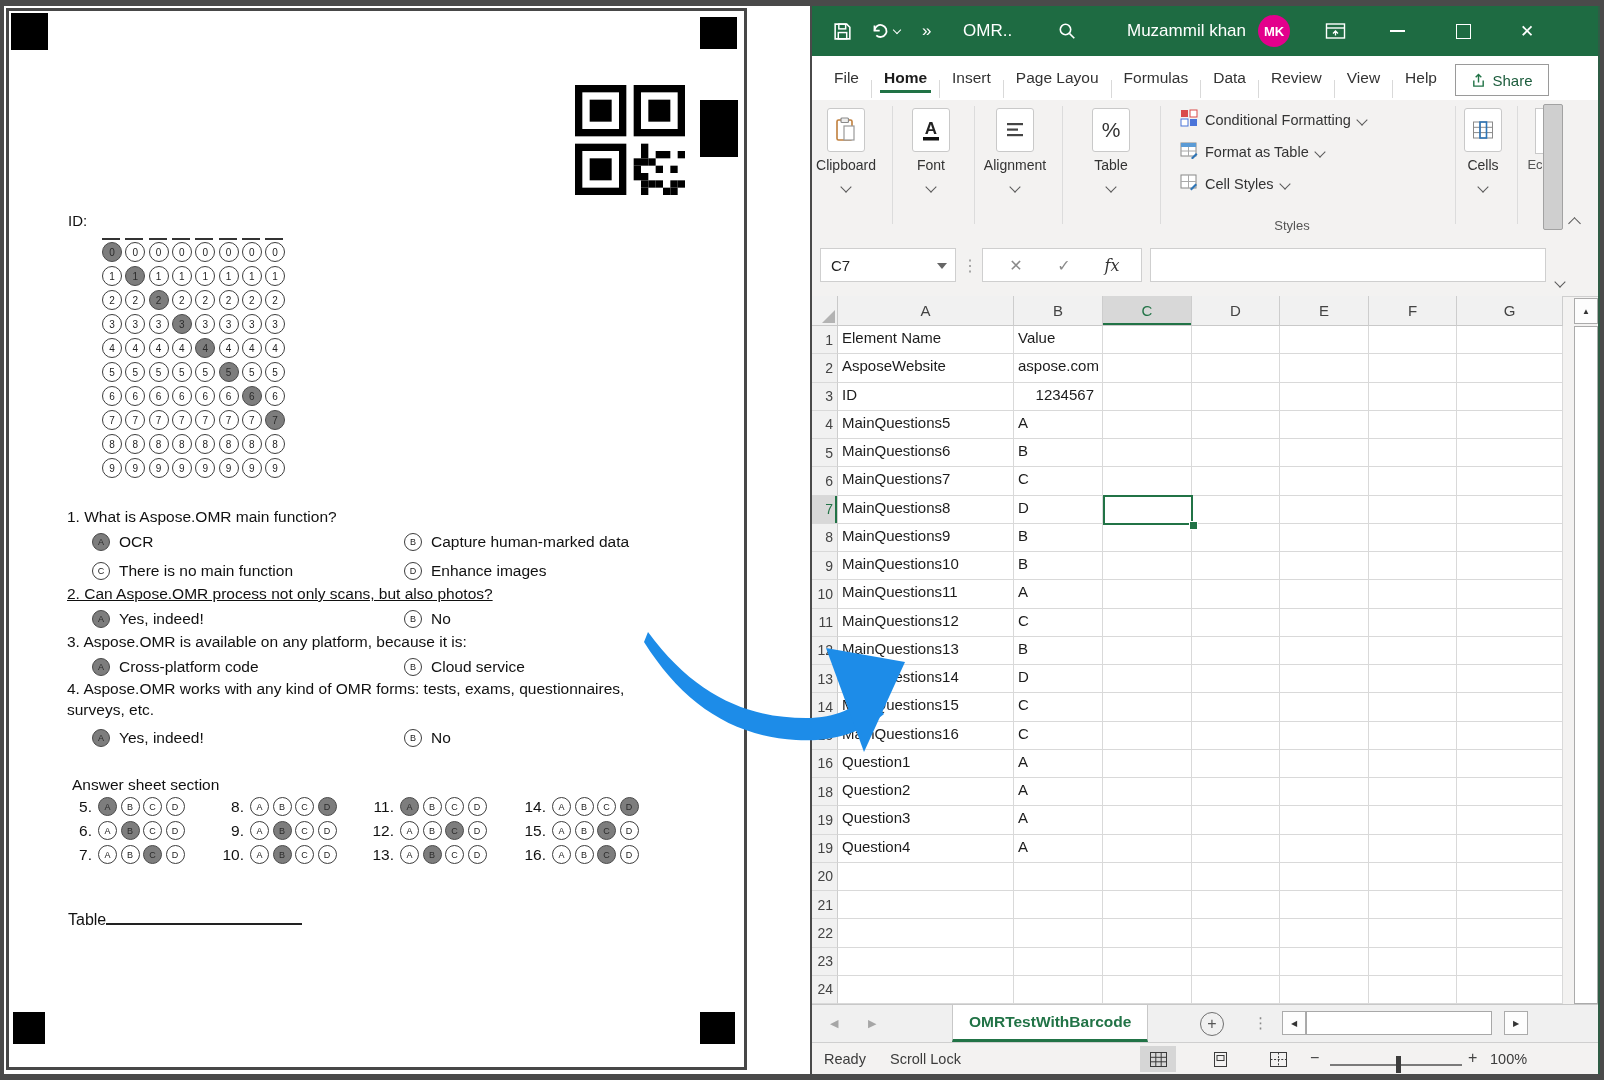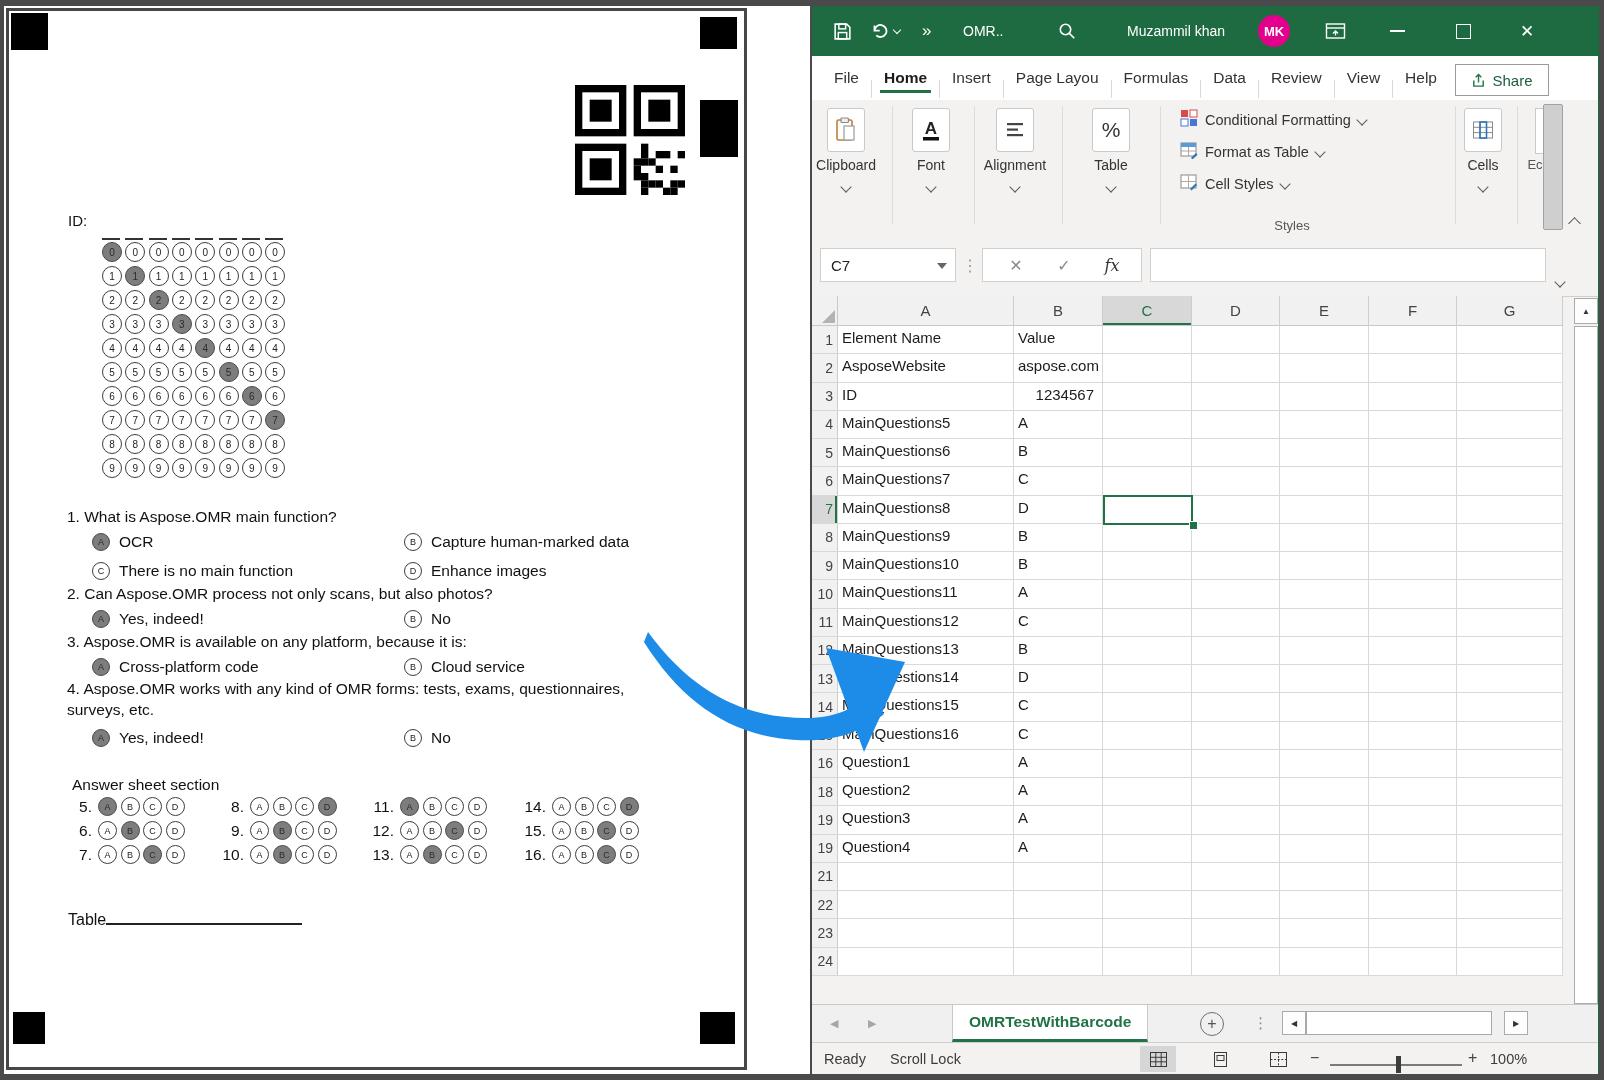--- a/index.html
+++ b/index.html
@@ -22,21 +22,21 @@
   .opt .olabel{margin-left:9px;font-size:15.5px;color:#111;white-space:nowrap}
   #answer-title{left:68px;top:770px;font-size:15.5px;color:#111}
   .ans-num{position:absolute;width:28px;font-size:15.5px;color:#111;text-align:right}
   .ans-bubble{width:19px;height:19px;font-size:9px}
   #sign-row{left:64px;top:903px;font-size:16px;color:#111}
   #sign-line{display:inline-block;width:196px;border-bottom:2px solid #222;height:14px}
   
   #excel{left:812px;top:6px;width:788px;height:1068px;background:#f3f2f1;border-right:2px solid #2f5c45;box-sizing:border-box}
   #titlebar{left:0;top:0;width:100%;height:50px;background:#1e6b42}
   .tb-item{position:absolute;top:0;height:50px;display:flex;align-items:center;color:#fff}
-  .tb-text{font-size:14px;color:#fff}
+  .tb-text{font-size:17px;color:#fff}
   #avatar{width:32px;height:32px;border-radius:50%;background:#e3008c;color:#fff;font-size:13px;font-weight:bold;display:flex;align-items:center;justify-content:center}
   .winline{width:15px;height:2px;background:#fff}
   .winbox{width:13px;height:13px;border:1.5px solid #fff}
   .chevd{display:inline-block;width:7px;height:7px;border-right:1.6px solid #5a5a5a;border-bottom:1.6px solid #5a5a5a;transform:rotate(45deg)}
   .chevd.white{border-color:#fff;width:5px;height:5px}
   .chevup{display:inline-block;width:8px;height:8px;border-right:1.8px solid #555;border-bottom:1.8px solid #555;transform:rotate(-135deg)}
   
   #menubar{left:0;top:50px;width:100%;height:44px;background:#fff;display:flex;align-items:center;padding-left:10px;box-sizing:border-box}
   .menu-tab{position:relative;font-size:15.5px;color:#333;padding:11px 12px;cursor:default}
   .menu-tab.active{font-weight:bold;color:#1c1c1c}
@@ -242,21 +242,21 @@
         <span class="olabel">Capture human-marked data</span>
       </div>
       <div class="opt" style="left: 88px; top: 555px;">
         <span class="bubble ob">C</span>
         <span class="olabel">There is no main function</span>
       </div>
       <div class="opt" style="left: 400px; top: 555px;">
         <span class="bubble ob">D</span>
         <span class="olabel">Enhance images</span>
       </div>
-      <div class="q-text" style="left: 63px; top: 577px;">2. Can Aspose.OMR process not only scans, but also photos?</div>
+      <div class="q-text" style="left: 63px; top: 577px; text-decoration: underline;">2. Can Aspose.OMR process not only scans, but also photos?</div>
       <div class="opt" style="left: 88px; top: 603px;">
         <span class="bubble ob filled">A</span>
         <span class="olabel">Yes, indeed!</span>
       </div>
       <div class="opt" style="left: 400px; top: 603px;">
         <span class="bubble ob">B</span>
         <span class="olabel">No</span>
       </div>
       <div class="q-text" style="left: 63px; top: 625px;">3. Aspose.OMR is available on any platform, because it is:</div>
       <div class="opt" style="left: 88px; top: 651px;">
@@ -734,20 +734,30 @@
         <div class="rowhdr">19</div>
         <div class="cell" style="width: 176px;">Question4</div>
         <div class="cell" style="width: 89px;">A</div>
         <div class="cell" style="width: 89px;"></div>
         <div class="cell" style="width: 88px;"></div>
         <div class="cell" style="width: 89px;"></div>
         <div class="cell" style="width: 88px;"></div>
         <div class="cell" style="width: 106px;"></div>
       </div>
       <div class="grow">
+        <div class="rowhdr">20</div>
+        <div class="cell" style="width: 176px;"></div>
+        <div class="cell" style="width: 89px;"></div>
+        <div class="cell" style="width: 89px;"></div>
+        <div class="cell" style="width: 88px;"></div>
+        <div class="cell" style="width: 89px;"></div>
+        <div class="cell" style="width: 88px;"></div>
+        <div class="cell" style="width: 106px;"></div>
+      </div>
+      <div class="grow">
         <div class="rowhdr">21</div>
         <div class="cell" style="width: 176px;"></div>
         <div class="cell" style="width: 89px;"></div>
         <div class="cell" style="width: 89px;"></div>
         <div class="cell" style="width: 88px;"></div>
         <div class="cell" style="width: 89px;"></div>
         <div class="cell" style="width: 88px;"></div>
         <div class="cell" style="width: 106px;"></div>
       </div>
       <div class="grow">

